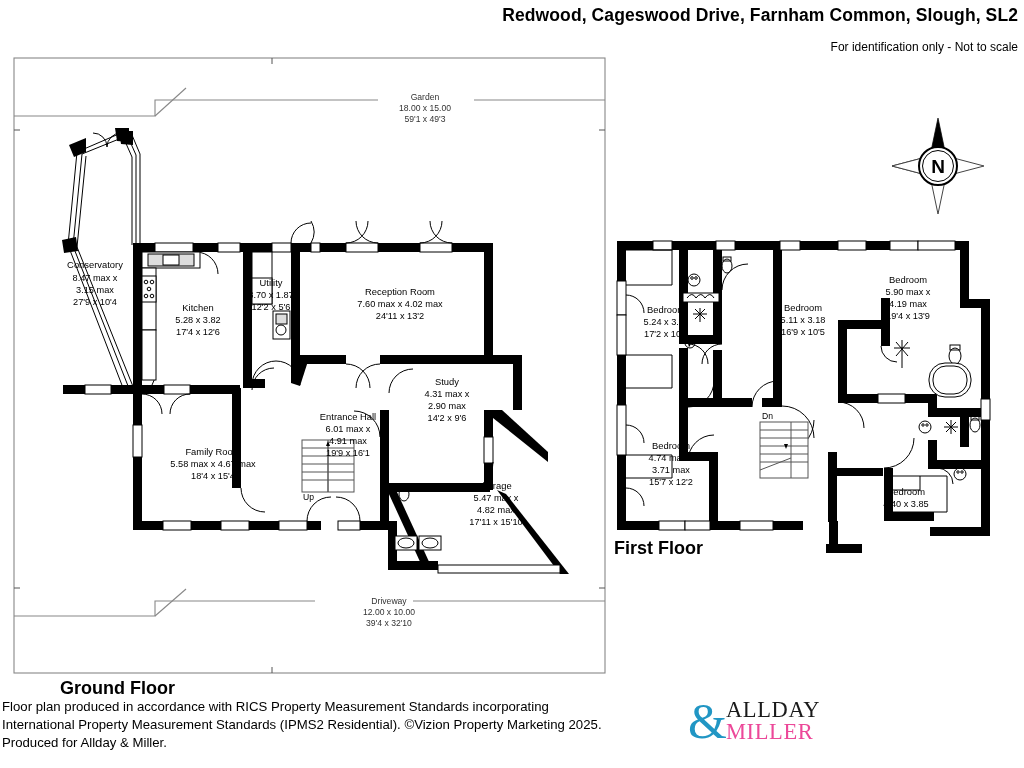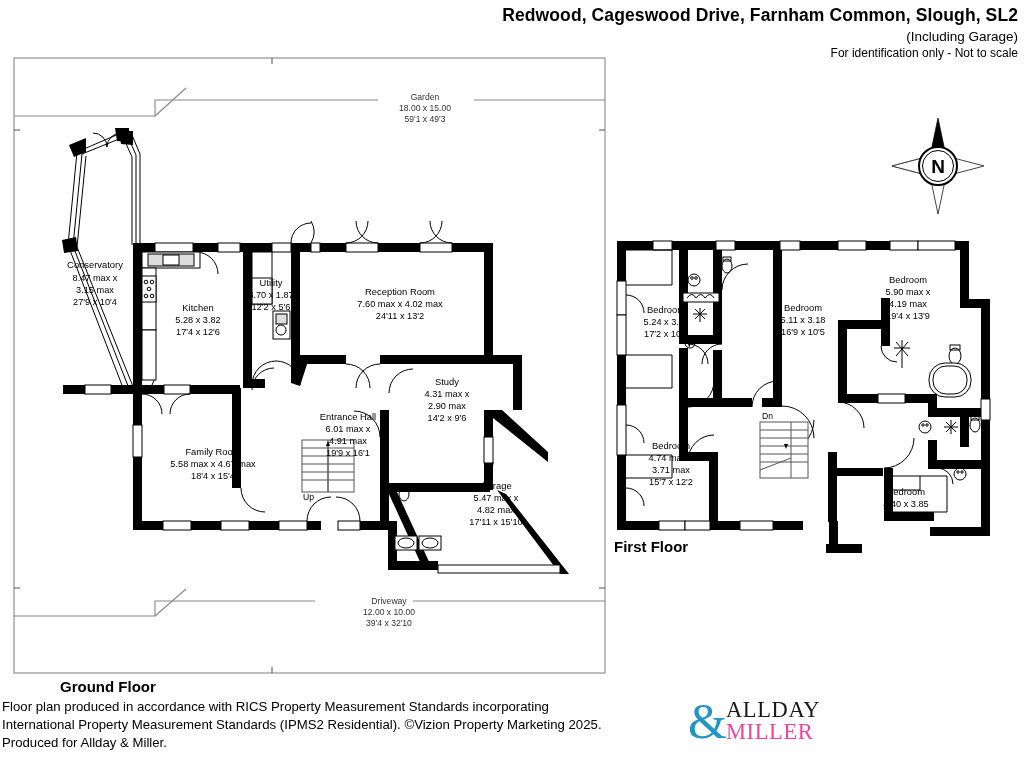--- a/index.html
+++ b/index.html
@@ -6,30 +6,30 @@
   html,body{margin:0;padding:0;}
   body{
     width:1024px;height:768px;background:#ffffff;
     font-family:"Liberation Sans", sans-serif;
     color:#000;overflow:hidden;position:relative;
   }
   #root{position:relative;width:1024px;height:768px;}
 
   
   .header{position:absolute;left:0;top:0;width:1024px;text-align:right;padding-right:6px;box-sizing:border-box;}
-  .title{font-size:17.5px;font-weight:bold;letter-spacing:.1px;margin:6px 0 3px 0;line-height:1.1;}
+  .title{font-size:17.5px;font-weight:bold;letter-spacing:.1px;margin:6px 0 15px 0;line-height:1.1;}
   .subline{font-size:13.5px;line-height:1.28;}
   .subline.small{font-size:12px;}
 
   
   .plan{position:absolute;left:0;top:0;width:936px;height:700px;}
   .plan svg{display:block;}
 
   
-  .floor-caption{position:absolute;font-size:15px;font-weight:bold;text-align:right;}
+  .floor-caption{position:absolute;font-size:18px;font-weight:bold;text-align:right;}
   #gf-caption{left:18px;top:678px;margin-left:42px;}
   #ff-caption{left:614px;top:538px;}
 
   
   .footer{position:absolute;left:0;top:698px;width:980px;height:70px;}
   .footer p{margin:0;font-size:13.2px;line-height:1.36;padding-left:2px;}
 
   
   .logo{position:absolute;left:688px;top:694px;width:180px;height:62px;}
   .logo .amp{position:absolute;left:0;top:2px;font-family:"Liberation Serif",serif;font-size:50px;color:#2196c4;line-height:1;}
@@ -45,21 +45,20 @@
   .tiny{font-size:8.6px;}
   .compass-n{font-size:19px;font-weight:bold;}
 </style>
 </head>
 <body>
 
 <div id="root">
 
   <div class="header">
     <div class="title">Redwood, Cageswood Drive, Farnham Common, Slough, SL2</div>
-    <div class="subline">(Including Garage)</div>
     <div class="subline small">For identification only - Not to scale</div>
   </div>
 
   <div class="plan">
   <svg width="1024" height="700" viewBox="0 0 1024 700" xmlns="http://www.w3.org/2000/svg">
 
     <g fill="none" stroke="#888" stroke-width="1.1">
       <rect x="14" y="58" width="591" height="615"></rect>
     </g>
 

